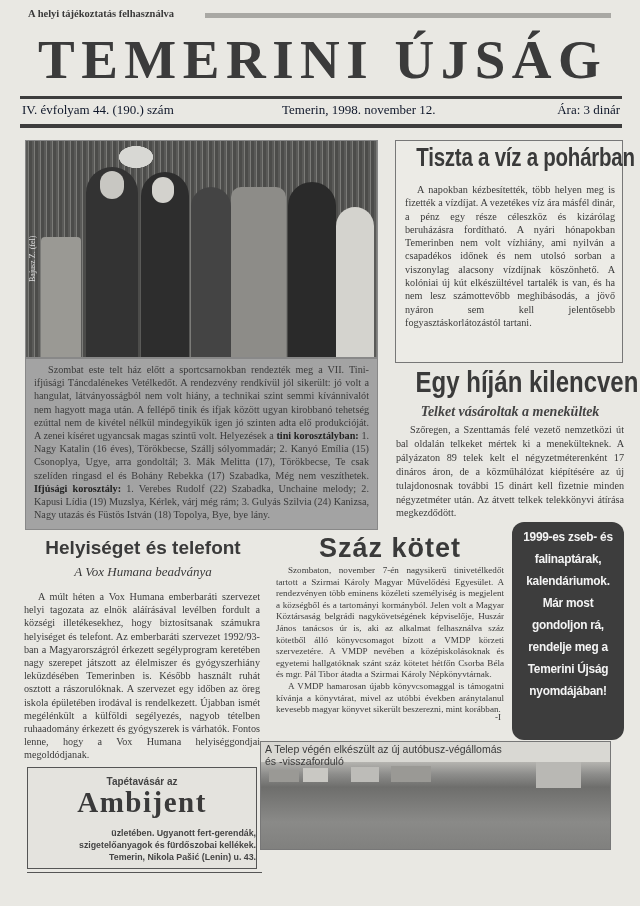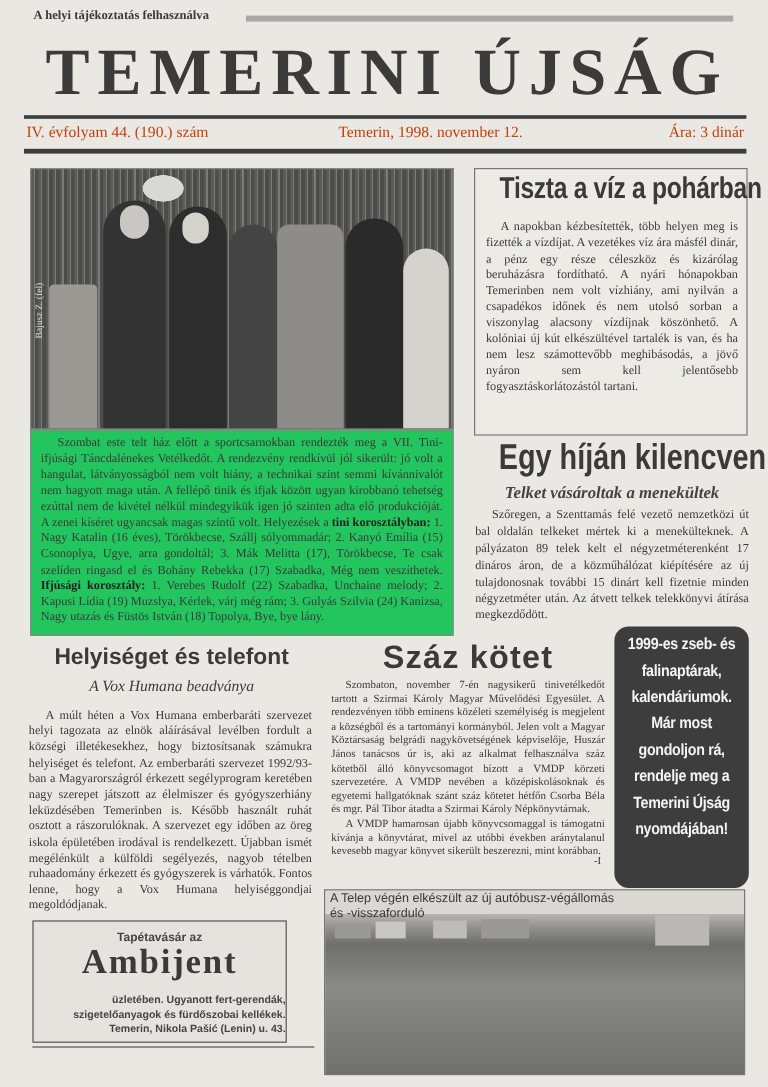--- a/index.html
+++ b/index.html
@@ -5,36 +5,36 @@
   * { box-sizing: border-box; margin: 0; padding: 0; }
   html, body { width: 640px; height: 906px; background: #e9e8e3; overflow: hidden; }
   body { position: relative; font-family: "Liberation Serif", serif; color: #2a2a2a; }
   .abs { position: absolute; }
 
   
   .tagline { left: 28px; top: 8px; font-size: 10.5px; font-weight: bold; color: #3a3a3a; white-space: nowrap; }
   .tagline-bar { left: 205px; top: 13px; width: 406px; height: 5px; background: #a9a8a4; }
   .masthead { left: 38px; top: 30px; width: 580px; font-family: "Liberation Serif", serif; font-size: 55px; font-weight: bold; letter-spacing: 6.5px; color: #3b3b3b; white-space: nowrap; line-height: 60px; }
   .rule-top { left: 20px; top: 96px; width: 602px; height: 3px; background: #3d3d3d; }
-  .issue-line { left: 22px; top: 102px; width: 600px; height: 18px; font-size: 13px; color: #c2410c; }
+  .issue-line { left: 22px; top: 102px; width: 600px; height: 18px; font-size: 13px; color: #0f172a; }
   .issue-line span { position: absolute; top: 0; white-space: nowrap; }
   .rule-mid { left: 20px; top: 124px; width: 602px; height: 4px; background: #3d3d3d; }
 
   
   .photo1 { left: 25px; top: 140px; width: 353px; height: 218px; overflow: hidden;
     background:
       radial-gradient(ellipse 28px 18px at 110px 16px, #d8d8d4 60%, transparent 62%),
       linear-gradient(90deg, rgba(0,0,0,0) 0, rgba(0,0,0,0) 100%),
       repeating-linear-gradient(90deg, #5a5a58 0 2px, #7b7b78 2px 3px, #4c4c4a 3px 6px),
       #555;
     border: 1px solid #888; }
   .photo1 .fig { position: absolute; bottom: 0; border-radius: 30px 30px 0 0; }
   .photo-credit { left: 28px; top: 282px; font-size: 8px; color: #ddd; transform: rotate(-90deg); transform-origin: left top; white-space: nowrap; }
 
-  .caption1 { left: 25px; top: 358px; width: 353px; height: 172px; background: #22c55e; border: 1px solid #888; padding: 4px 8px; font-size: 10.2px; line-height: 13.2px; text-align: justify; color: #3a3a3a; }
+  .caption1 { left: 25px; top: 358px; width: 353px; height: 172px; background: #a3a3a3; border: 1px solid #888; padding: 4px 8px; font-size: 10.2px; line-height: 13.2px; text-align: justify; color: #3a3a3a; }
   .caption1 p { text-indent: 14px; }
   .caption1 b { color: #222; }
 
   
   .box-water { left: 395px; top: 140px; width: 228px; height: 223px; border: 1px solid #777; background: #ecebe6; }
   .h-water { position: absolute; left: 0; top: 2px; width: 100%; text-align: center; font-family: "Liberation Sans", sans-serif; font-size: 25px; font-weight: bold; color: #3a3a3a; transform: scaleX(0.82); transform-origin: center; white-space: nowrap; letter-spacing: -0.3px; }
   .body-water { position: absolute; left: 9px; top: 42px; width: 210px; font-size: 10.2px; line-height: 13.3px; text-align: justify; color: #3a3a3a; }
   .body-water p { text-indent: 12px; }
 
   
@@ -43,41 +43,41 @@
   .body-egy { left: 396px; top: 423px; width: 228px; font-size: 10.2px; line-height: 13.9px; text-align: justify; color: #3a3a3a; }
   .body-egy p { text-indent: 14px; }
 
   
   .h-hely { left: 22px; top: 537px; width: 242px; text-align: center; font-family: "Liberation Sans", sans-serif; font-size: 19px; font-weight: bold; color: #3a3a3a; white-space: nowrap; }
   .sub-hely { left: 22px; top: 564px; width: 242px; text-align: center; font-size: 13px; font-style: italic; color: #3a3a3a; }
   .body-hely { left: 24px; top: 590px; width: 236px; font-size: 10.2px; line-height: 13.2px; text-align: justify; color: #3a3a3a; }
   .body-hely p { text-indent: 14px; }
 
   
-  .ad-amb { left: 27px; top: 767px; width: 212px; height: 102px; border: 1.5px solid #555; background: #e4e3de; text-align: center; font-family: "Liberation Sans", sans-serif; }
+  .ad-amb { left: 27px; top: 767px; width: 230px; height: 102px; border: 1.5px solid #555; background: #e4e3de; text-align: center; font-family: "Liberation Sans", sans-serif; }
   .ad-amb .top { position: absolute; top: 8px; width: 100%; font-size: 10px; font-weight: bold; color: #444; }
   .ad-amb .name { position: absolute; top: 18px; width: 100%; font-family: "Liberation Serif", serif; font-size: 29px; font-weight: bold; letter-spacing: 1.5px; color: #3a3a3a; }
   .ad-amb .l1, .ad-amb .l2, .ad-amb .l3 { position: absolute; width: 100%; font-size: 8.8px; font-weight: bold; color: #444; white-space: nowrap; text-align: right; }
   .ad-amb .l1 { top: 60px; }
   .ad-amb .l2 { top: 72px; }
   .ad-amb .l3 { top: 84px; }
   .rule-bottom-left { left: 27px; top: 872px; width: 235px; height: 1px; background: #555; }
 
   
   .h-szaz { left: 270px; top: 533px; width: 240px; text-align: center; font-family: "Liberation Sans", sans-serif; font-size: 27px; font-weight: bold; color: #3a3a3a; letter-spacing: 1px; }
   .body-szaz { left: 276px; top: 565px; width: 228px; font-size: 9.1px; line-height: 11.6px; text-align: justify; color: #3a3a3a; }
   .body-szaz p { text-indent: 12px; }
   .sign { left: 495px; top: 712px; font-size: 9px; color: #333; }
 
   
   .ad-cal { left: 512px; top: 522px; width: 112px; height: 218px; background: #3d3d3d; border-radius: 12px; color: #f4f4f4; font-family: "Liberation Sans", sans-serif; font-weight: bold; font-size: 13.5px; line-height: 22px; text-align: center; padding-top: 4px; letter-spacing: -0.3px; }
   .ad-cal div { transform: scaleX(0.88); white-space: nowrap; }
 
   
-  .photo2 { left: 270px; top: 741px; width: 351px; height: 155px; border: 1px solid #777; overflow: hidden;
+  .photo2 { left: 260px; top: 741px; width: 351px; height: 109px; border: 1px solid #777; overflow: hidden;
     background: linear-gradient(180deg, #d9d8d3 0, #d9d8d3 20px, #b5b4b0 20px, #8e8e8c 32px, #6e6e6c 45px, #7a7a78 60px, #8a8a88 80px, #6f6f6d 155px); }
   .photo2 .caption { position: absolute; left: 4px; top: 1px; font-family: "Liberation Sans", sans-serif; font-size: 10.5px; line-height: 12px; color: #3a3a3a; }
   .photo2 .house { position: absolute; background: #9a9995; }
   .photo2 .roadline { position: absolute; right: 8px; bottom: -10px; width: 3px; height: 75px; background: #eee; transform: rotate(50deg); transform-origin: bottom; }
 </style>
 </head>
 <body>
 
 <div class="abs tagline">A helyi tájékoztatás felhasználva</div>
 <div class="abs tagline-bar"></div>

